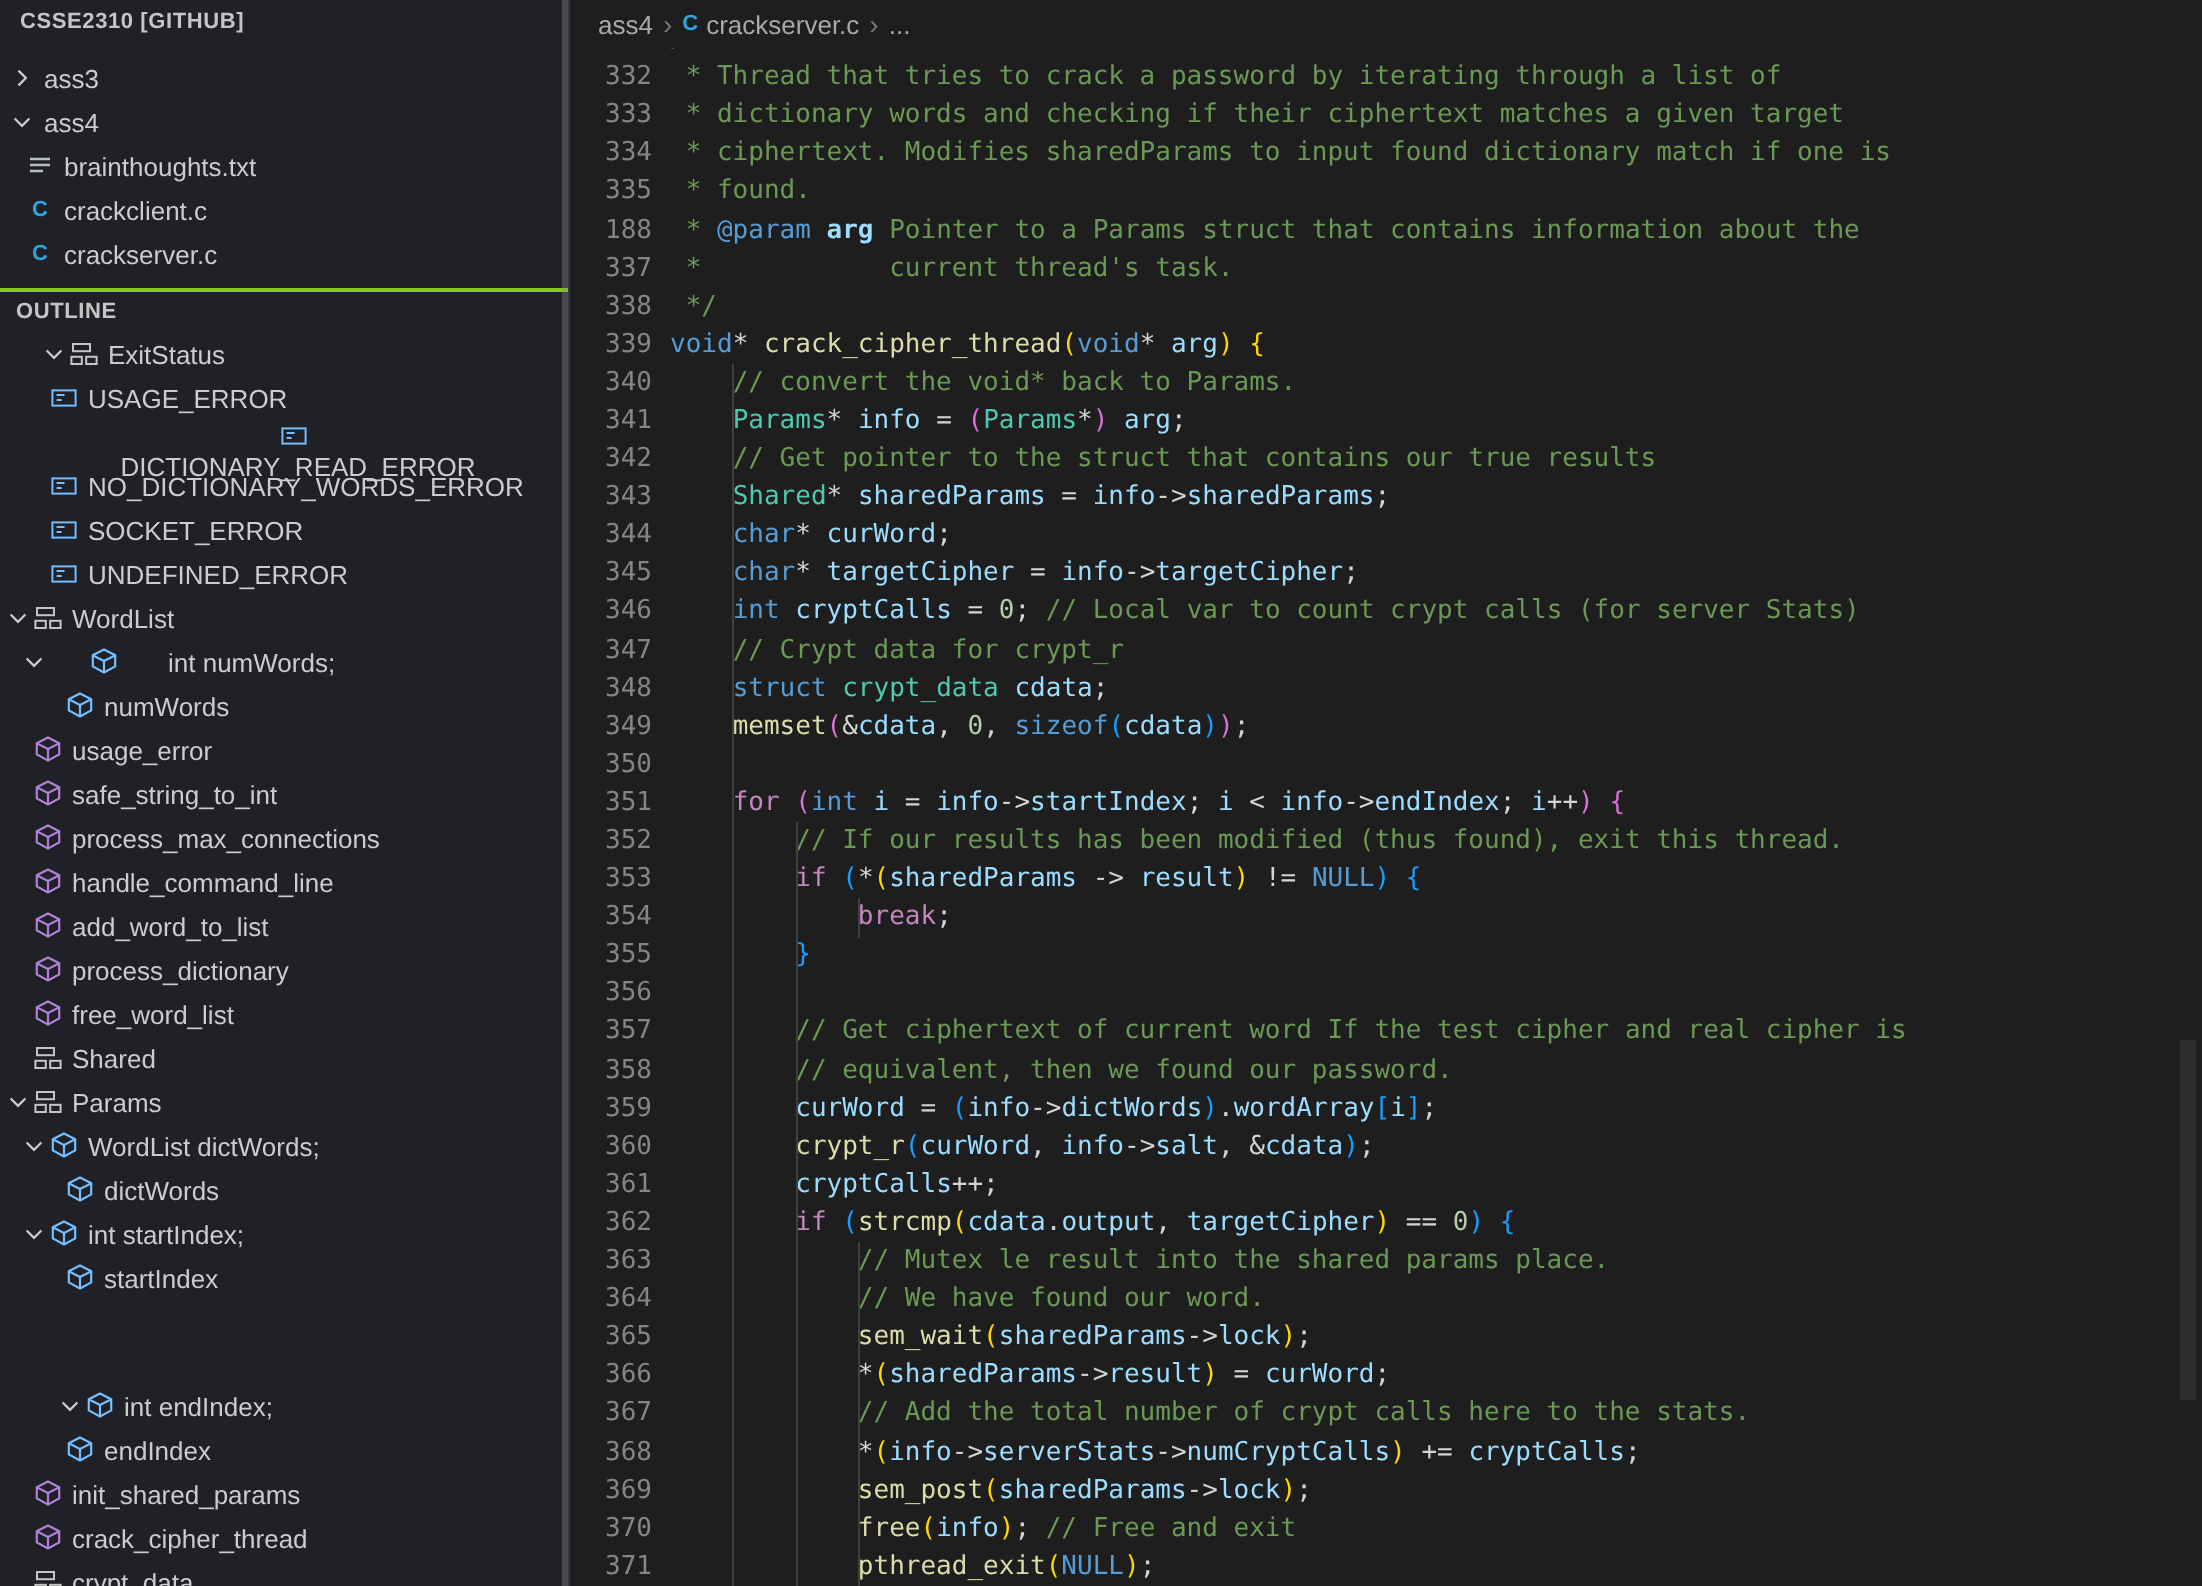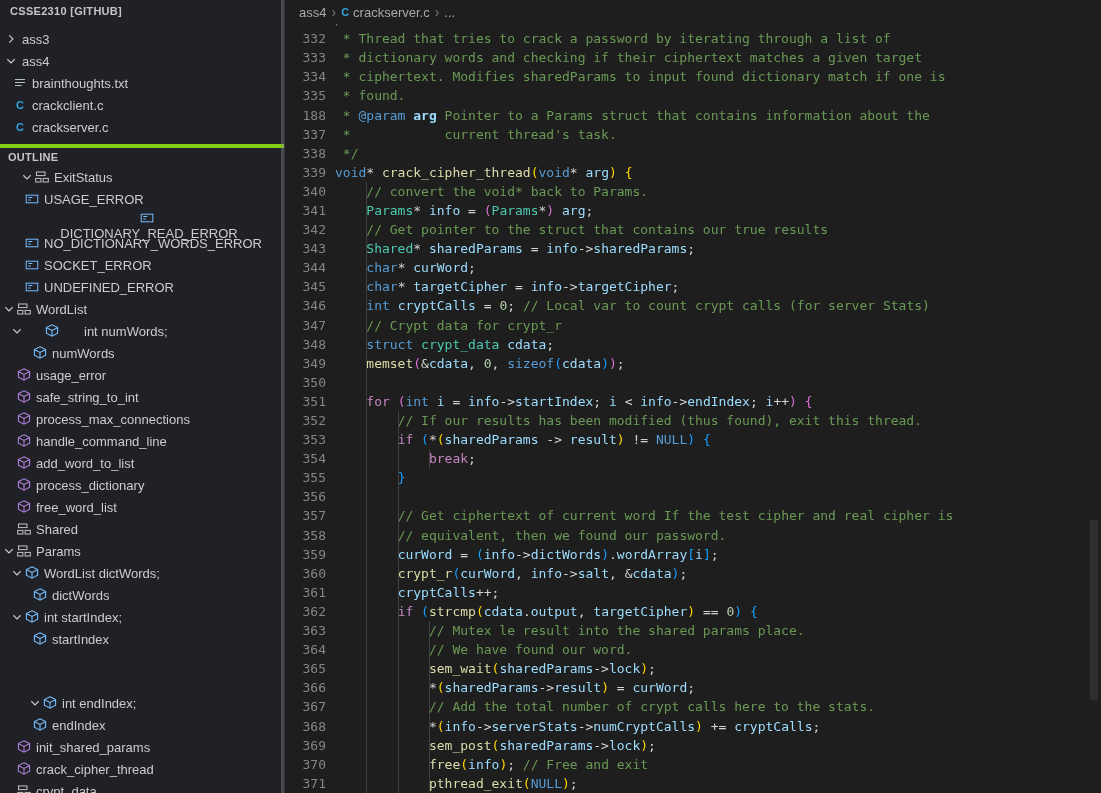--- a/index.html
+++ b/index.html
@@ -7,21 +7,21 @@
               font-family:"Liberation Sans", sans-serif; }
   .app { display:flex; width:1101px; height:590px; }
 
   
   .sidebar { position:relative; width:285px; height:793px; background:#21212a;
              background:#202027; border-right:1px solid #34343a; overflow:hidden;
              color:#cccccc; }
   .section-header { height:22px; display:flex; align-items:center; font-size:11px;
                     font-weight:bold; color:#c5c5c5; letter-spacing:.3px;
                     padding-left:10px; background:#202027; }
-  .section-header.bordered { border-top:4px solid #84cc16; padding-left:8px; }
+  .section-header.bordered { border-top:2px solid #84cc16; padding-left:8px; }
   .tree { width:100%; }
   .explorer-tree { padding-top:6px; padding-bottom:6px; }
   .trow { height:22px; display:flex; align-items:center; font-size:13px;
           color:#cccccc; white-space:nowrap; cursor:pointer; }
   .trow .label { margin-left:4px; }
   .ticon { width:16px; height:16px; display:inline-flex; align-items:center;
            justify-content:center; flex-shrink:0; }
   .chev { width:14px; height:16px; display:inline-flex; align-items:center;
           justify-content:center; flex-shrink:0; }
   .spacer { width:14px; flex-shrink:0; }

